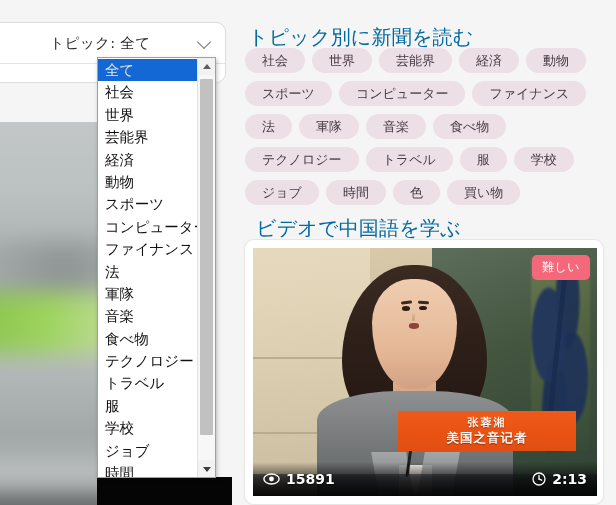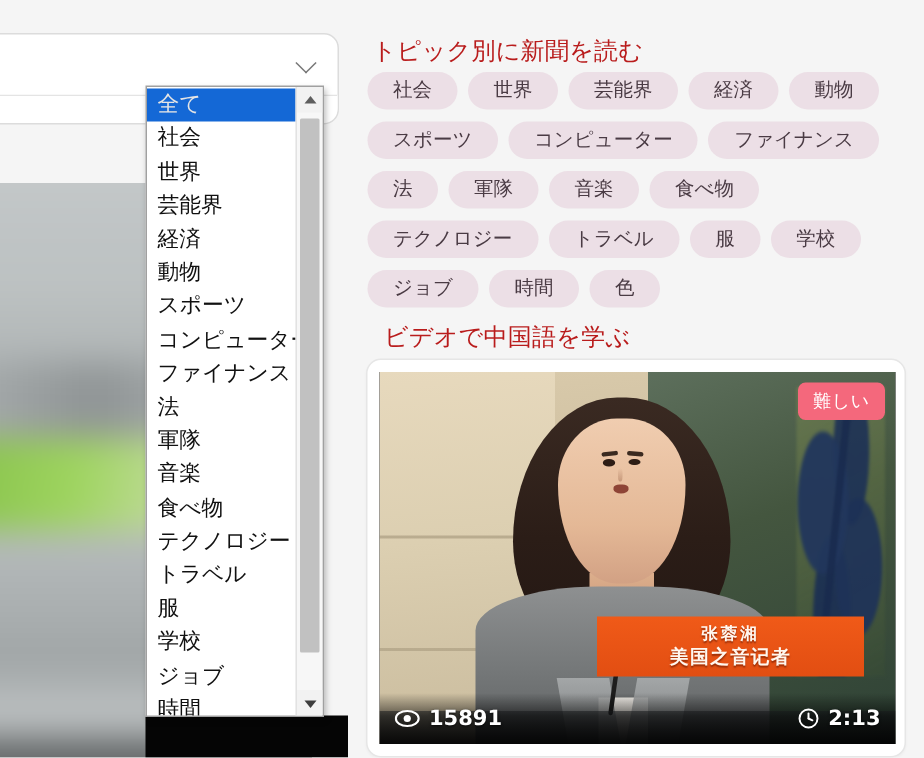--- a/index.html
+++ b/index.html
@@ -182,22 +182,22 @@
 
   
   .right-col {
     position: absolute;
     left: 240px;
     top: 0;
     width: 376px;
     height: 505px;
   }
   .section-title {
-    font-size: 16px;
-    color: #b91c1c;
+    font-size: 20px;
+    color: #0369a1;
     letter-spacing: .2px;
   }
   #news-section-title { position: absolute; left: 8px; top: 24px; }
   #video-section-title { position: absolute; left: 16px; top: 215px; }
 
   .tag-wrap {
     position: absolute;
     left: 5px;
     top: 48px;
     width: 366px;
@@ -395,20 +395,21 @@
         <div class="bd bd6"></div>
         <div class="bd bd7"></div>
 
       </div>
     </div>
 
     <div class="black-strip"></div>
 
     <div class="left-card">
       <div class="select-control">
+        <span class="select-label">トピック: 全て</span>
         <span class="chevron"></span>
       </div>
       <div class="left-card-body"></div>
     </div>
 
   </div>
 
   <div class="dropdown">
     <div class="dd-list" id="dd-list">
         <div class="dd-item selected">全て</div>
@@ -459,20 +460,21 @@
         <div class="tag">軍隊</div>
         <div class="tag">音楽</div>
         <div class="tag">食べ物</div>
         <div class="tag">テクノロジー</div>
         <div class="tag">トラベル</div>
         <div class="tag">服</div>
         <div class="tag">学校</div>
         <div class="tag">ジョブ</div>
         <div class="tag">時間</div>
         <div class="tag">色</div>
+        <div class="tag">買い物</div>
       </div>
 
     <div class="section-title" id="video-section-title">ビデオで中国語を学ぶ</div>
 
     <div class="video-card">
       <div class="thumb">
 
         <div class="scene">
           <div class="wall-left"></div>
           <div class="wall-mid"></div>

